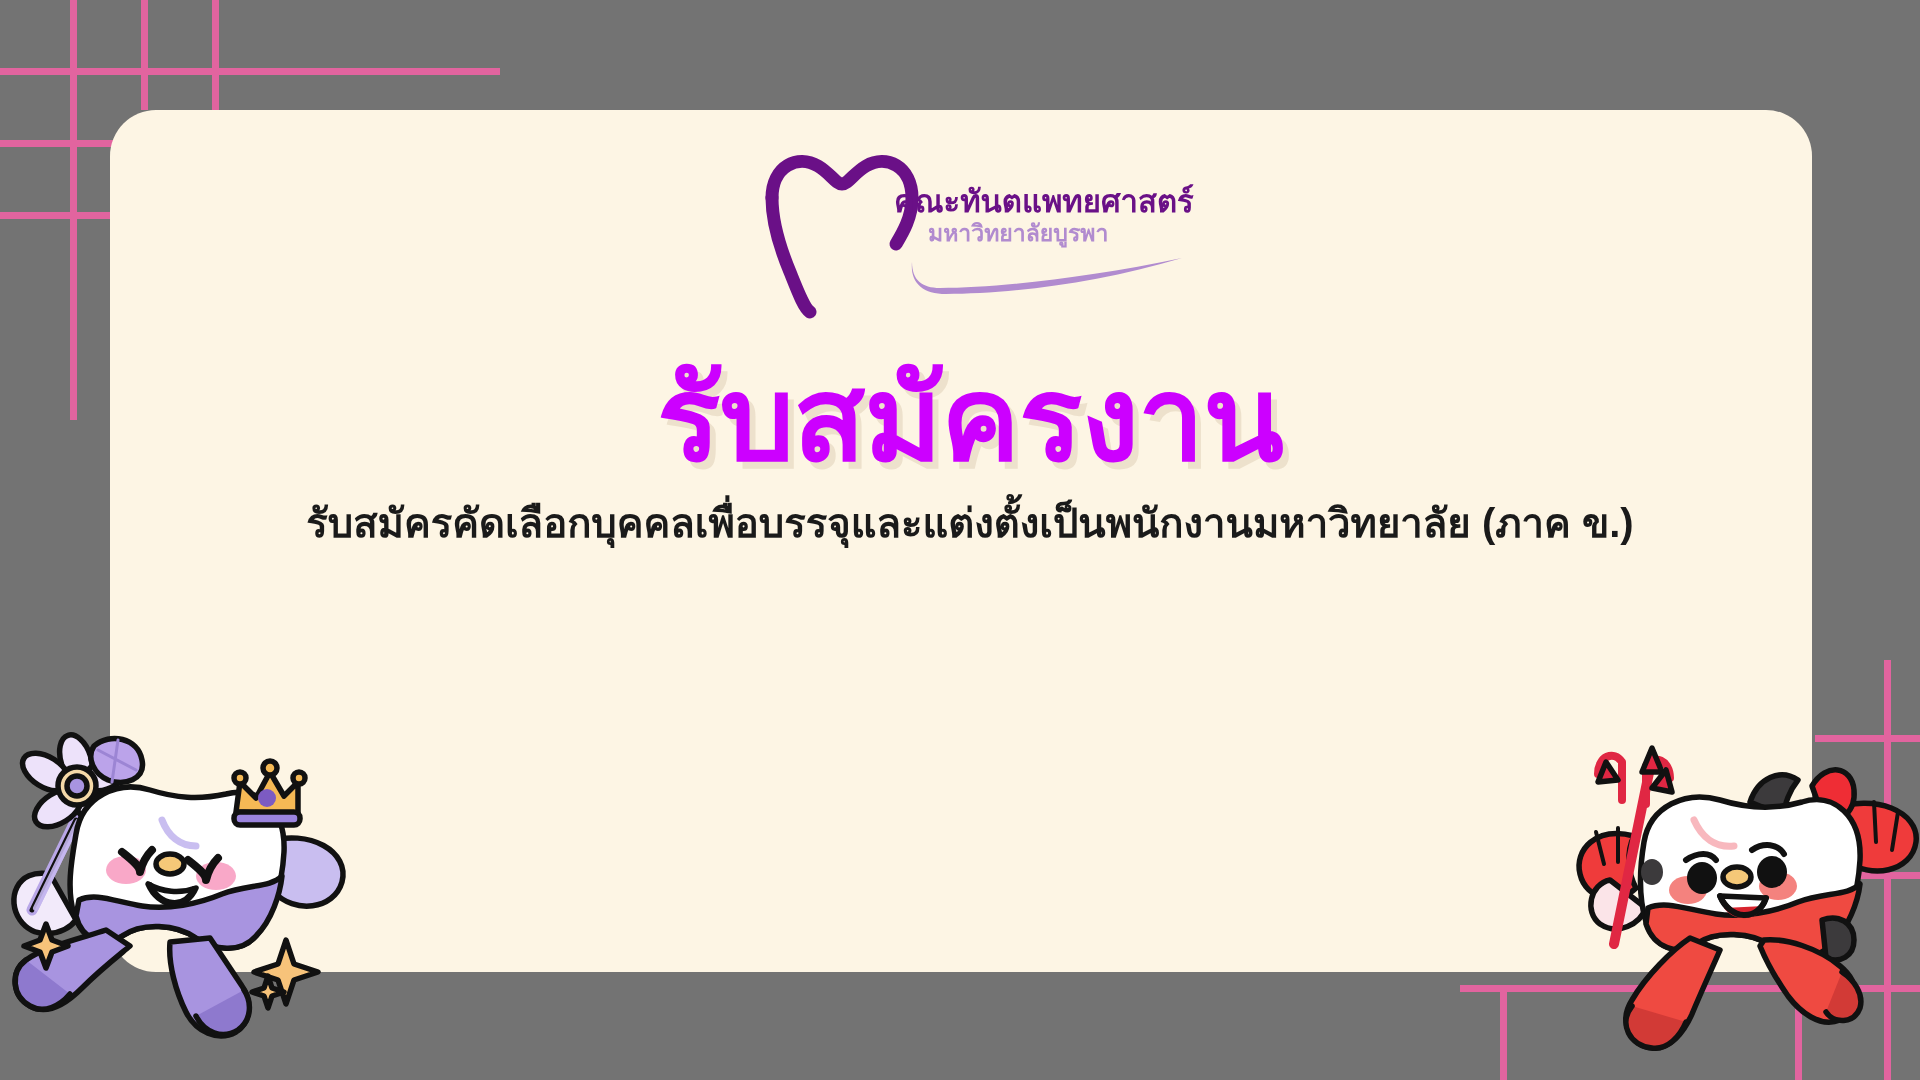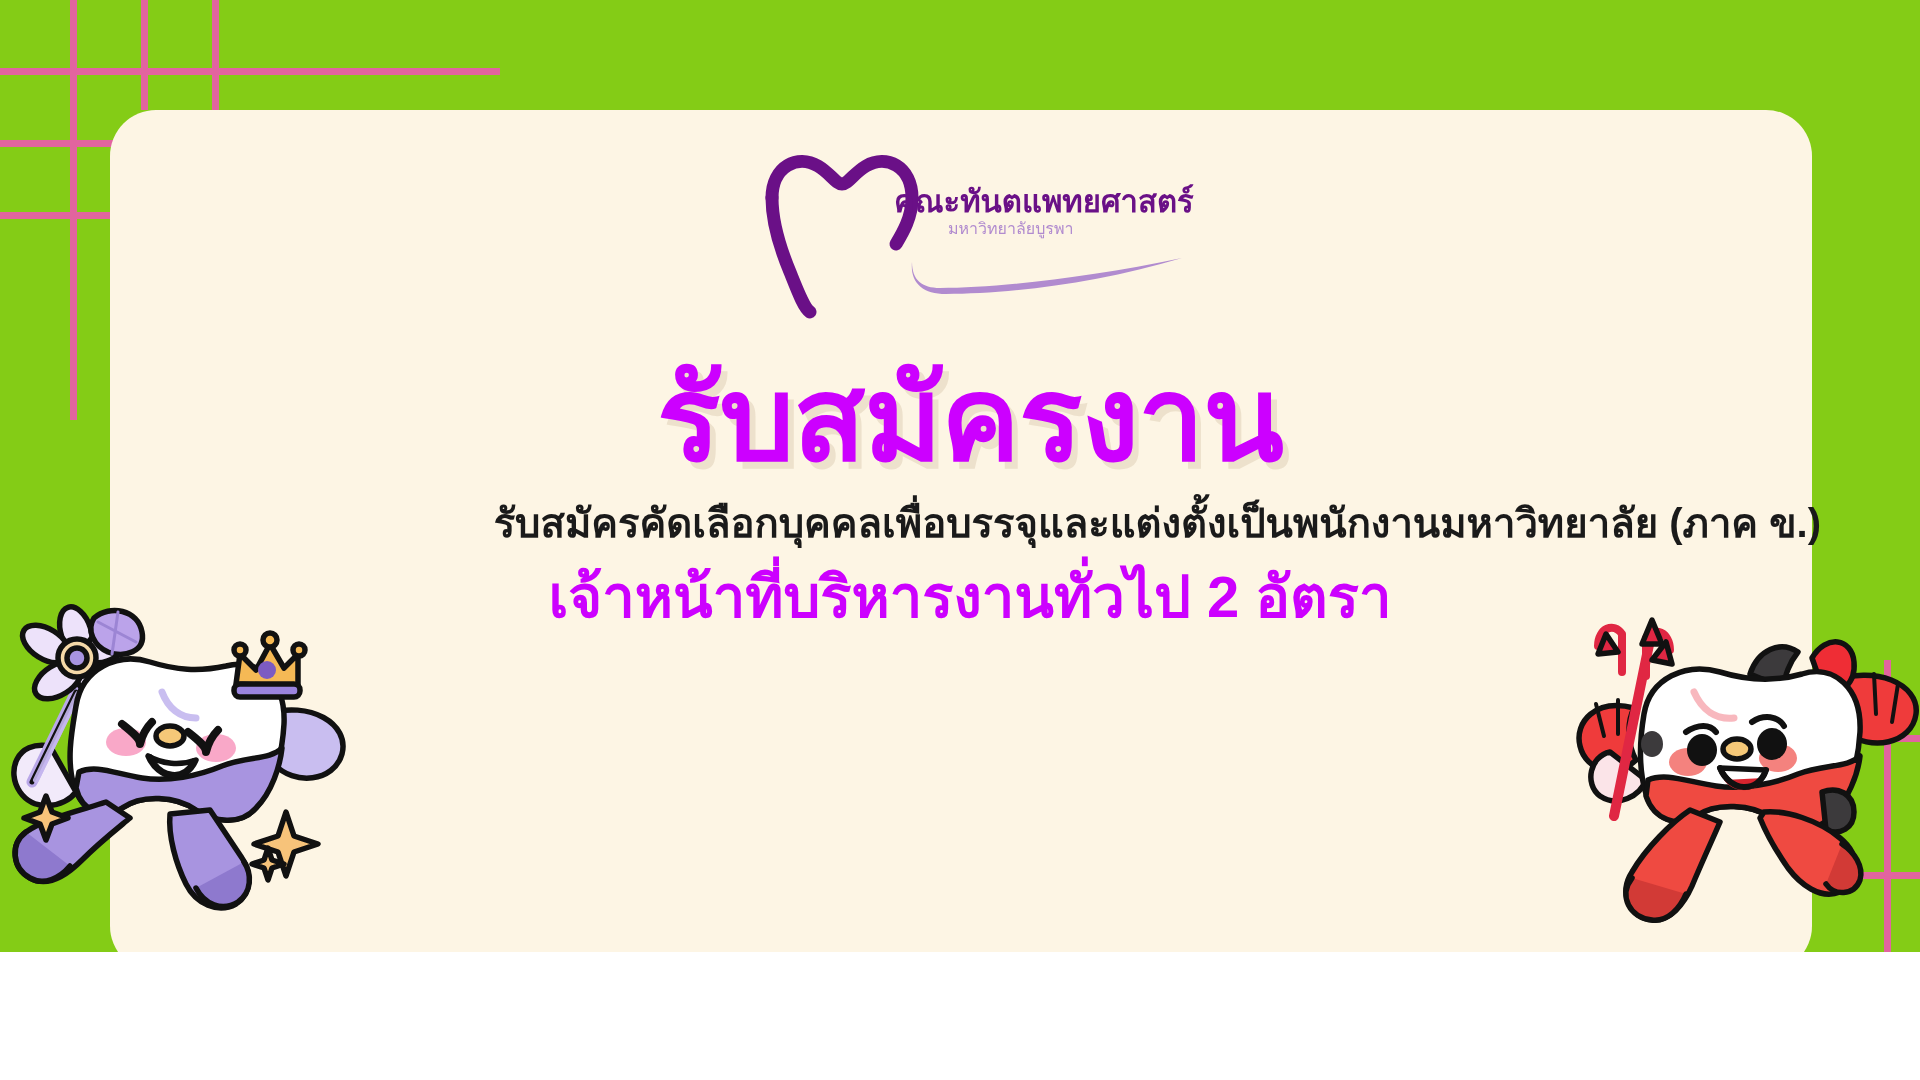--- a/index.html
+++ b/index.html
@@ -8,22 +8,22 @@
     padding: 0;
     width: 1920px;
     height: 1080px;
     overflow: hidden;
     font-family: "Liberation Sans", "DejaVu Sans", sans-serif;
   }
 
   #poster {
     position: relative;
     width: 1920px;
-    height: 952px;
-    background: #84cc16;
+    height: 1080px;
+    background: #737373;
     overflow: hidden;
   }
 
   
   .grid-line {
     position: absolute;
     background: #E2649F;
   }
   .grid-line.h { height: 7px; }
   .grid-line.v { width: 7px; }
@@ -72,26 +72,26 @@
   }
   #logo-faculty {
     font-size: 31px;
     font-weight: 700;
     color: #6A1087;
     letter-spacing: 0px;
     line-height: 1.05;
     white-space: nowrap;
   }
   #logo-university {
-    font-size: 16px;
-    font-weight: 400;
+    font-size: 23px;
+    font-weight: 700;
     color: #B18BCF;
     line-height: 1.15;
     margin-top: 1px;
-    margin-left: 54px;
+    margin-left: 34px;
     white-space: nowrap;
   }
   #logo-swoosh {
     position: absolute;
     left: 160px;
     top: 108px;
     width: 280px;
     height: 46px;
   }
 
@@ -117,21 +117,20 @@
   }
 
   #headline-sub {
     font-size: 40px;
     font-weight: 700;
     color: #1A1A1A;
     line-height: 1.15;
     margin: 22px 0 0 0;
     padding: 0;
     white-space: nowrap;
-    text-align: right;
   }
 
   #headline-position {
     font-size: 58px;
     font-weight: 700;
     color: #CC00FF;
     line-height: 1.15;
     margin: 18px 0 0 0;
     padding: 0;
     white-space: nowrap;
@@ -185,21 +184,20 @@
 
         <svg id="logo-swoosh" viewBox="0 0 280 46">
           <path d="M6 14 C6 32, 16 40, 34 40 C90 40, 180 30, 276 10 C190 36, 100 46, 40 46 C16 46, 4 34, 6 14 Z" fill="#B18BCF"></path>
         </svg>
       </div>
     </div>
 
     <div id="headline-block">
       <div id="headline-main">รับสมัครงาน</div>
       <div id="headline-sub">รับสมัครคัดเลือกบุคคลเพื่อบรรจุและแต่งตั้งเป็นพนักงานมหาวิทยาลัย (ภาค ข.)</div>
-      <div id="headline-position">เจ้าหน้าที่บริหารงานทั่วไป 2 อัตรา</div>
     </div>
 
   </div>
 
   <svg class="mascot" id="mascot-angel" viewBox="0 0 380 360">
     <g stroke="#111" stroke-width="5.5" stroke-linejoin="round" stroke-linecap="round">
 
       <path d="M60 150 C26 144, 16 176, 30 196 C44 216, 74 212, 86 196 Z" fill="#F2EAFA"></path>
 
       <path d="M42 186 L86 96" fill="none" stroke="#B9A7E8" stroke-width="11"></path>

